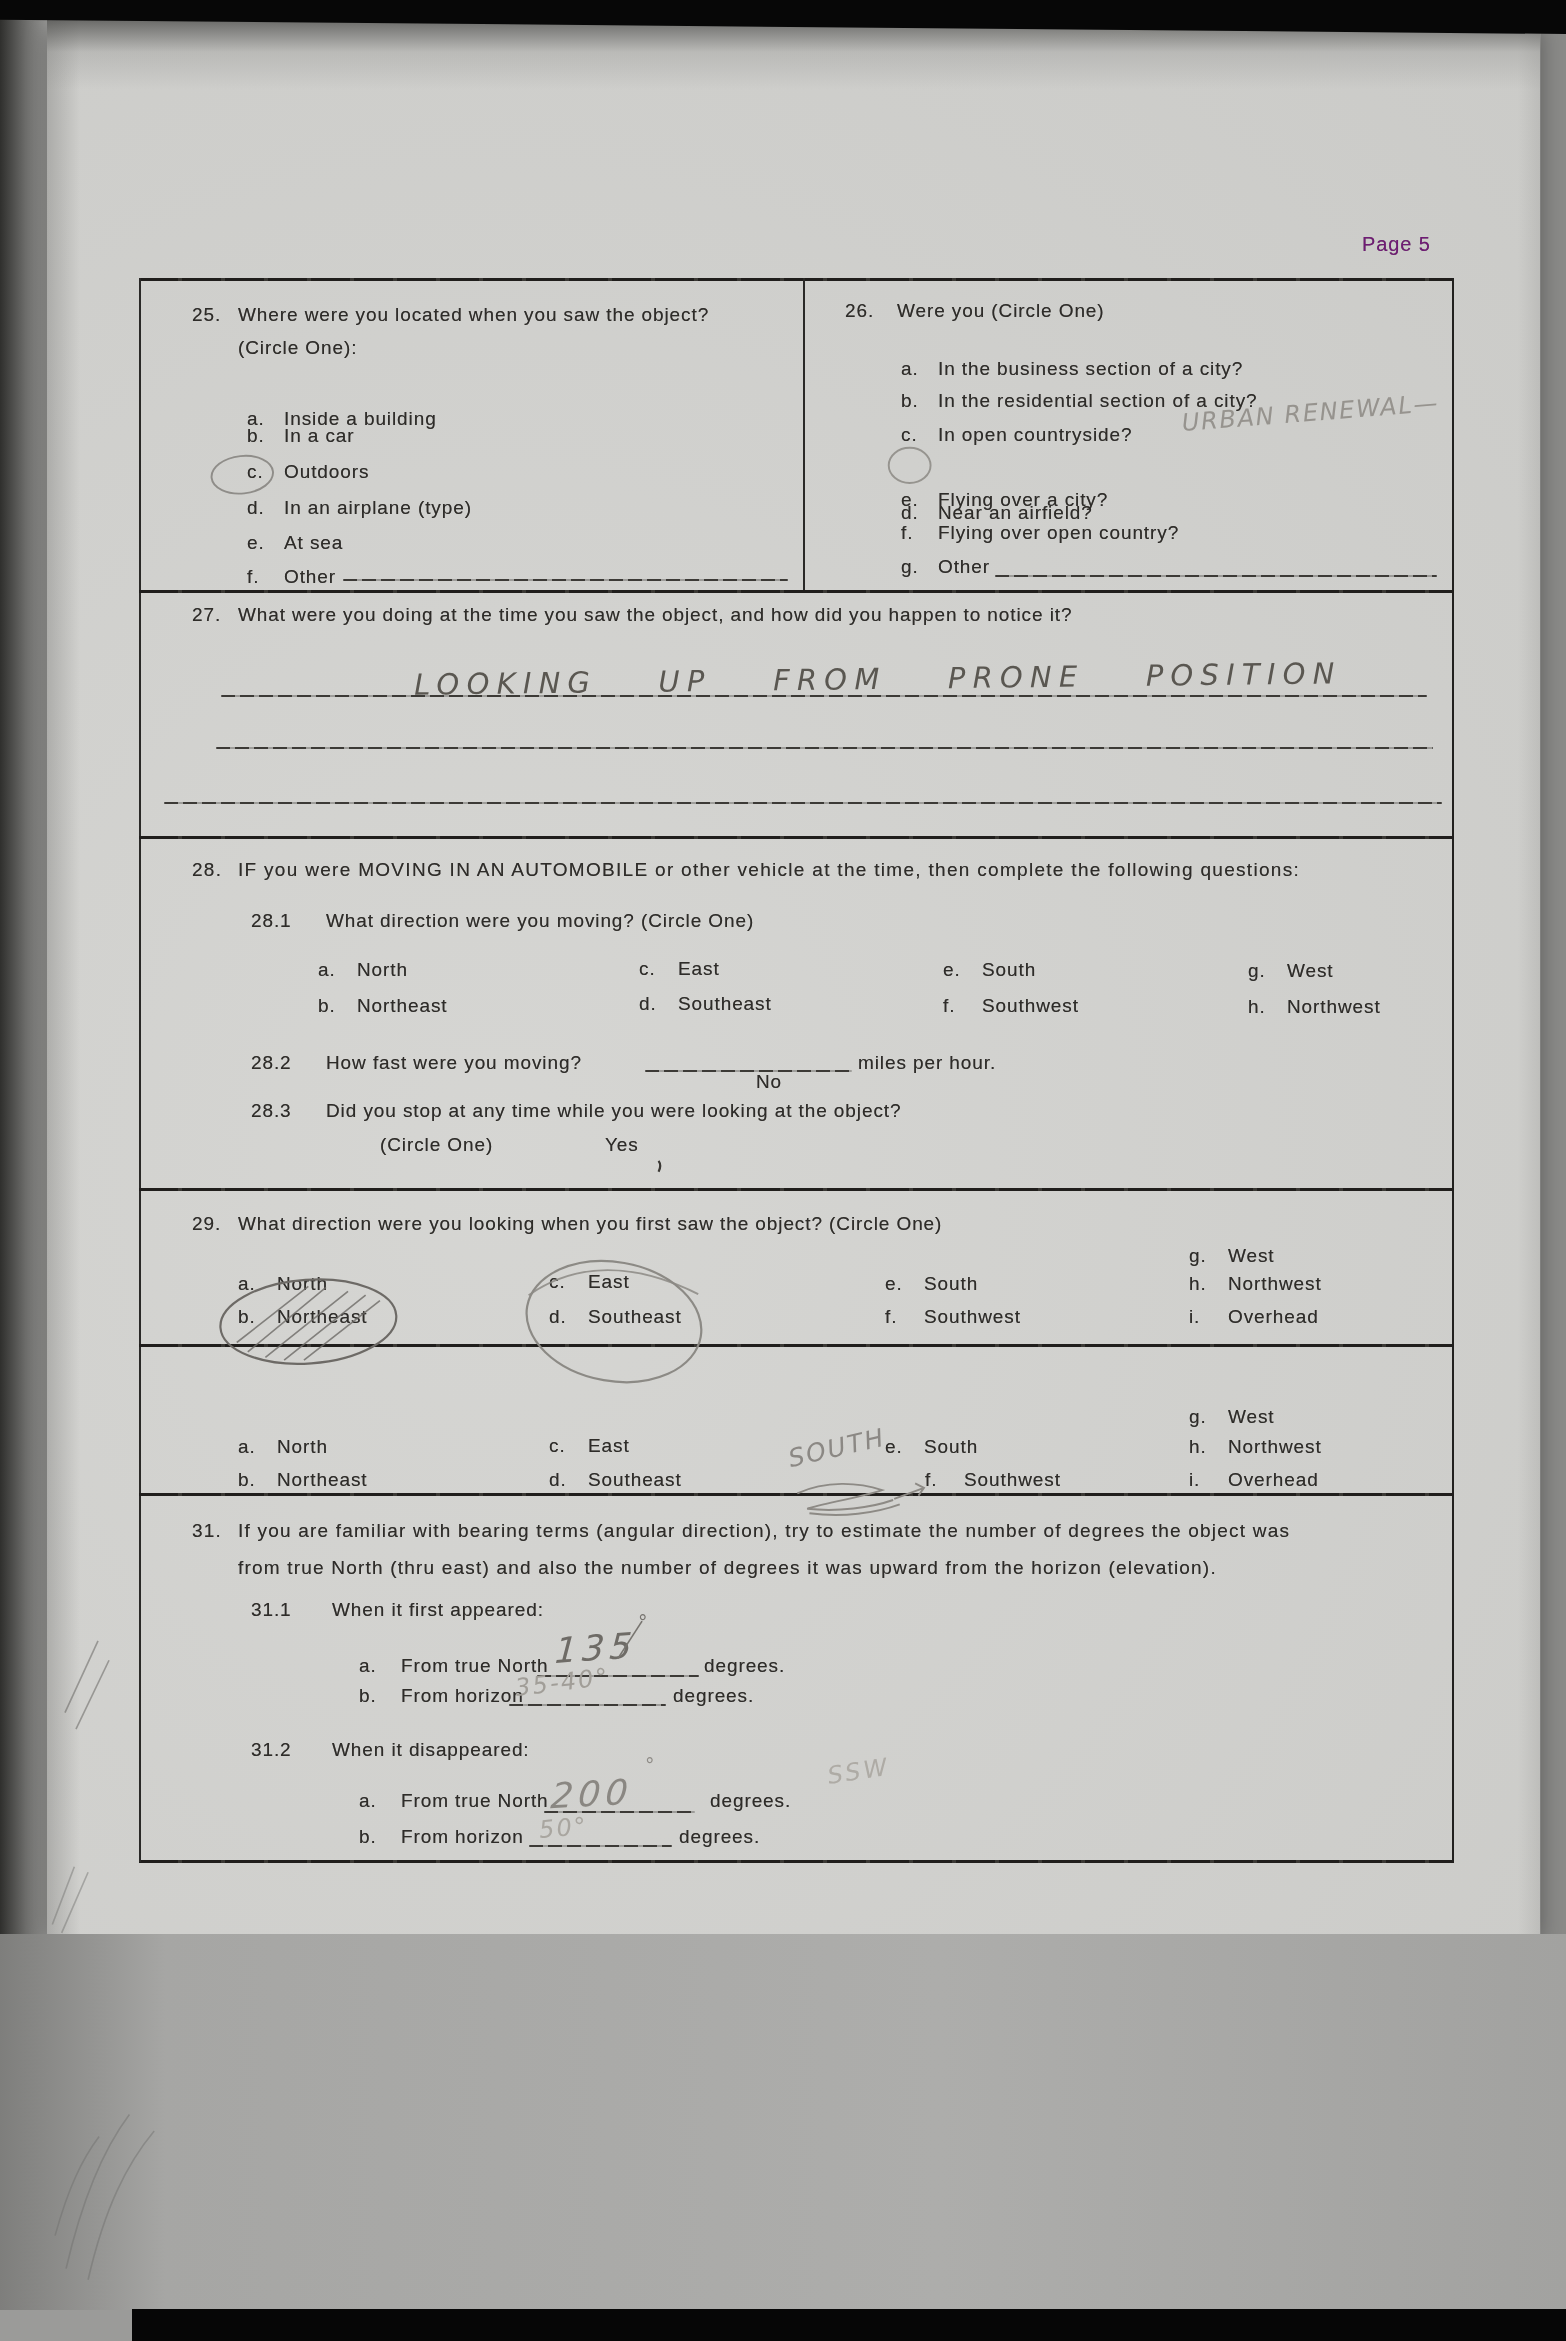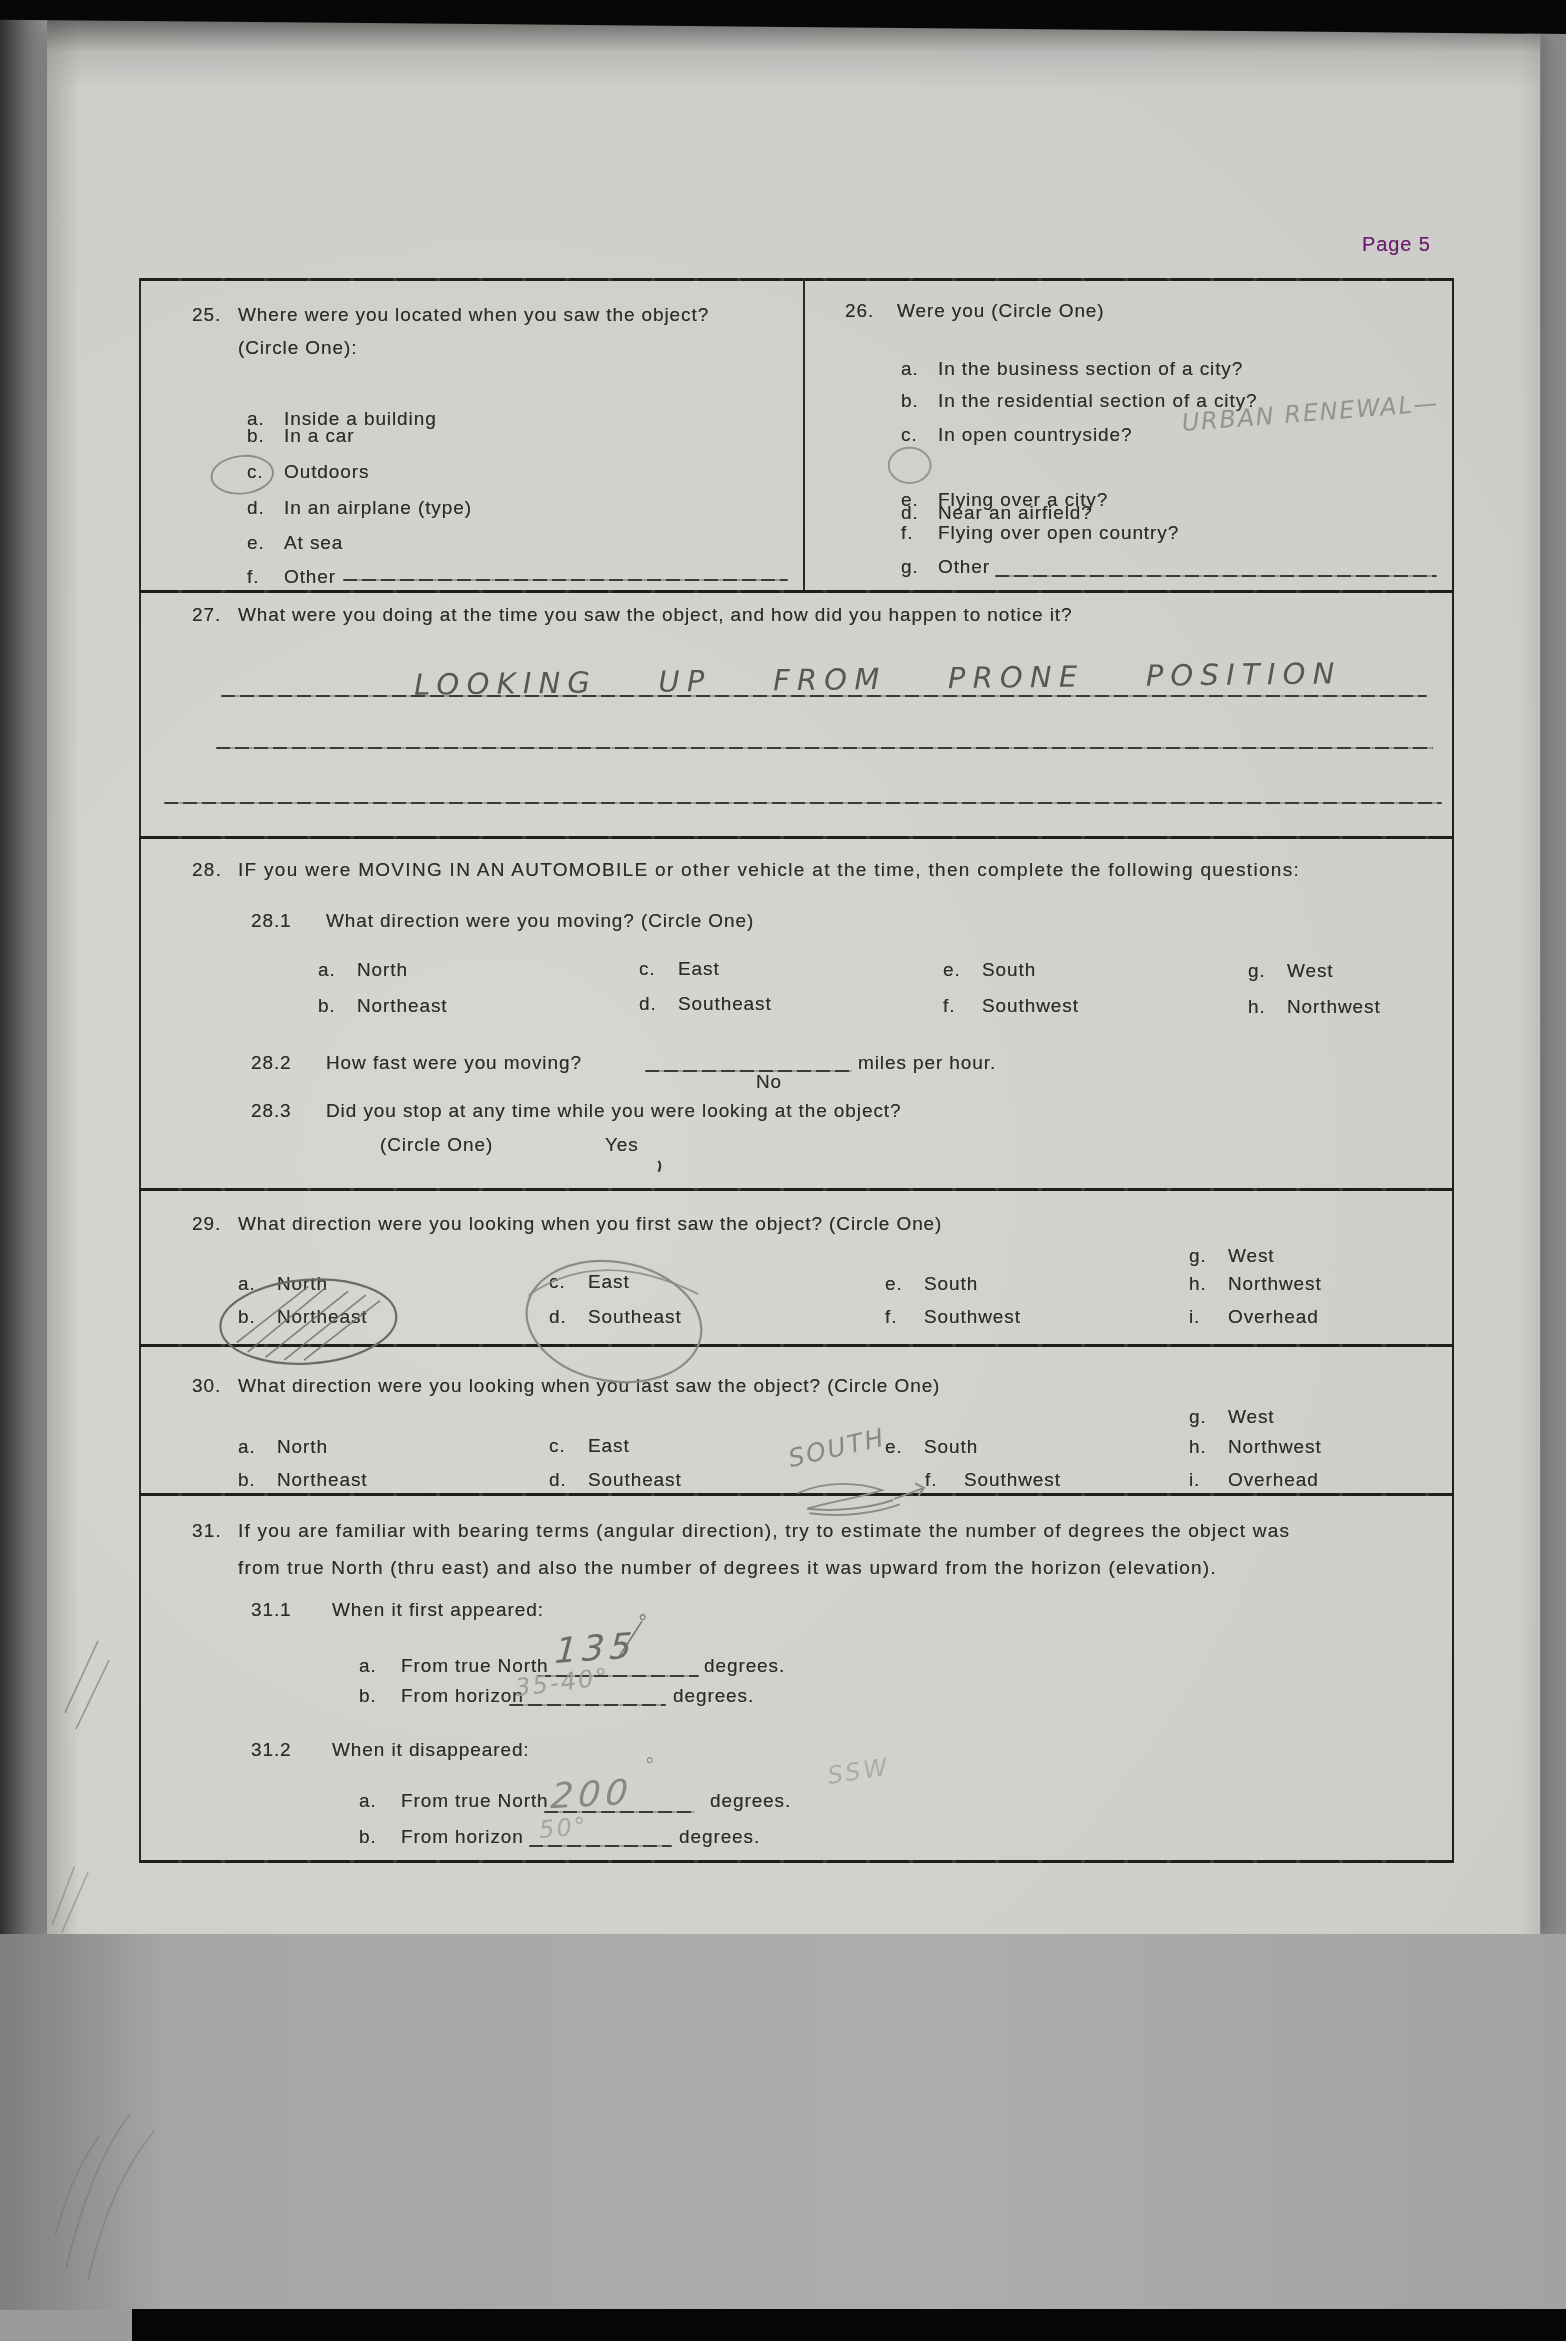--- a/index.html
+++ b/index.html
@@ -129,23 +129,20 @@
   <div class="t" style="left:1189px;top:1245px;"><span class="ol2">g.</span><span>West</span></div>
   <div class="t" style="left:238px;top:1273px;"><span class="ol2">a.</span><span>North</span></div>
   <div class="t" style="left:549px;top:1271px;"><span class="ol2">c.</span><span>East</span></div>
   <div class="t" style="left:885px;top:1273px;"><span class="ol2">e.</span><span>South</span></div>
   <div class="t" style="left:1189px;top:1273px;"><span class="ol2">h.</span><span>Northwest</span></div>
   <div class="t" style="left:238px;top:1306px;"><span class="ol2">b.</span><span>Northeast</span></div>
   <div class="t" style="left:549px;top:1306px;"><span class="ol2">d.</span><span>Southeast</span></div>
   <div class="t" style="left:885px;top:1306px;"><span class="ol2">f.</span><span>Southwest</span></div>
   <div class="t" style="left:1189px;top:1306px;"><span class="ol2">i.</span><span>Overhead</span></div>
 
-  <div class="t" style="left:192px;top:1375px;">
-    <span class="qn">30.</span><span>What direction were you looking when you last saw the object?  (Circle One)</span>
-  </div>
   <div class="t" style="left:1189px;top:1406px;"><span class="ol2">g.</span><span>West</span></div>
   <div class="t" style="left:238px;top:1436px;"><span class="ol2">a.</span><span>North</span></div>
   <div class="t" style="left:549px;top:1435px;"><span class="ol2">c.</span><span>East</span></div>
   <div class="t" style="left:885px;top:1436px;"><span class="ol2">e.</span><span>South</span></div>
   <div class="t" style="left:1189px;top:1436px;"><span class="ol2">h.</span><span>Northwest</span></div>
   <div class="t" style="left:238px;top:1469px;"><span class="ol2">b.</span><span>Northeast</span></div>
   <div class="t" style="left:549px;top:1469px;"><span class="ol2">d.</span><span>Southeast</span></div>
   <div class="t" style="left:925px;top:1469px;"><span class="ol2">f.</span><span>Southwest</span></div>
   <div class="t" style="left:1189px;top:1469px;"><span class="ol2">i.</span><span>Overhead</span></div>
   <div class="hw" style="left:792px;top:1444px;font-size:25px;letter-spacing:2.2px;color:#8b8884;transform:rotate(-13deg);transform-origin:left bottom;">SOUTH</div>

